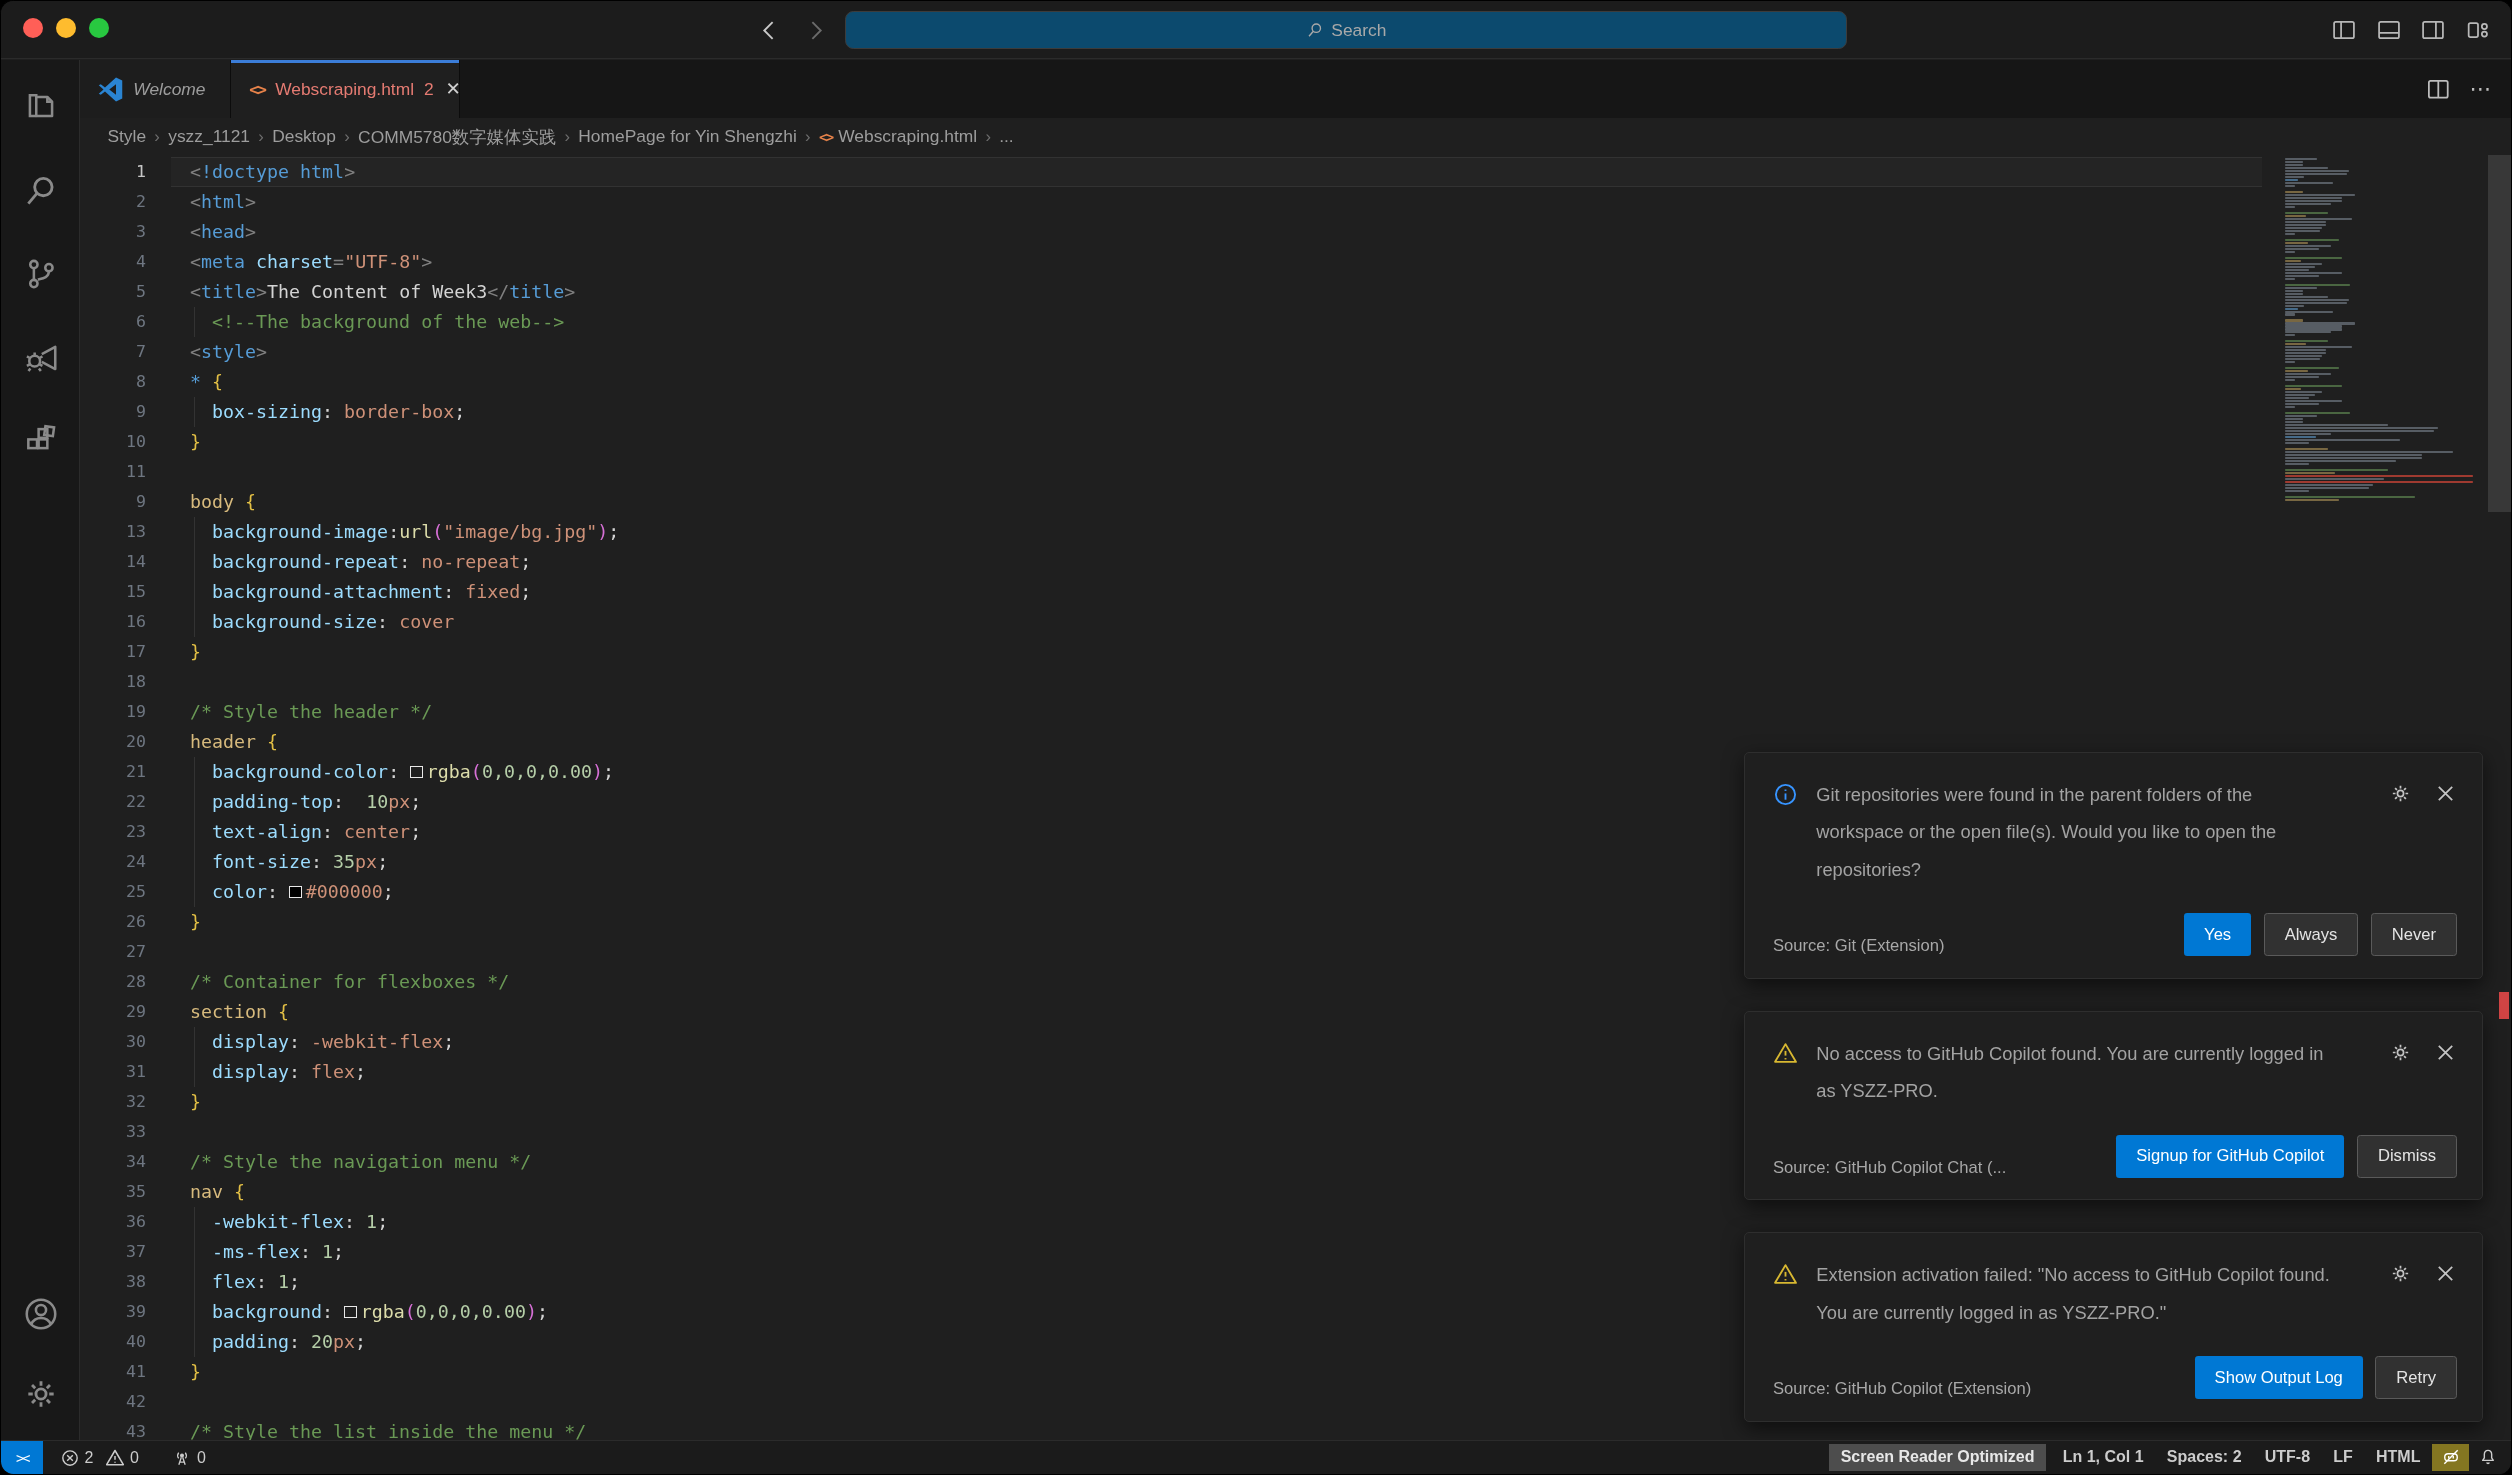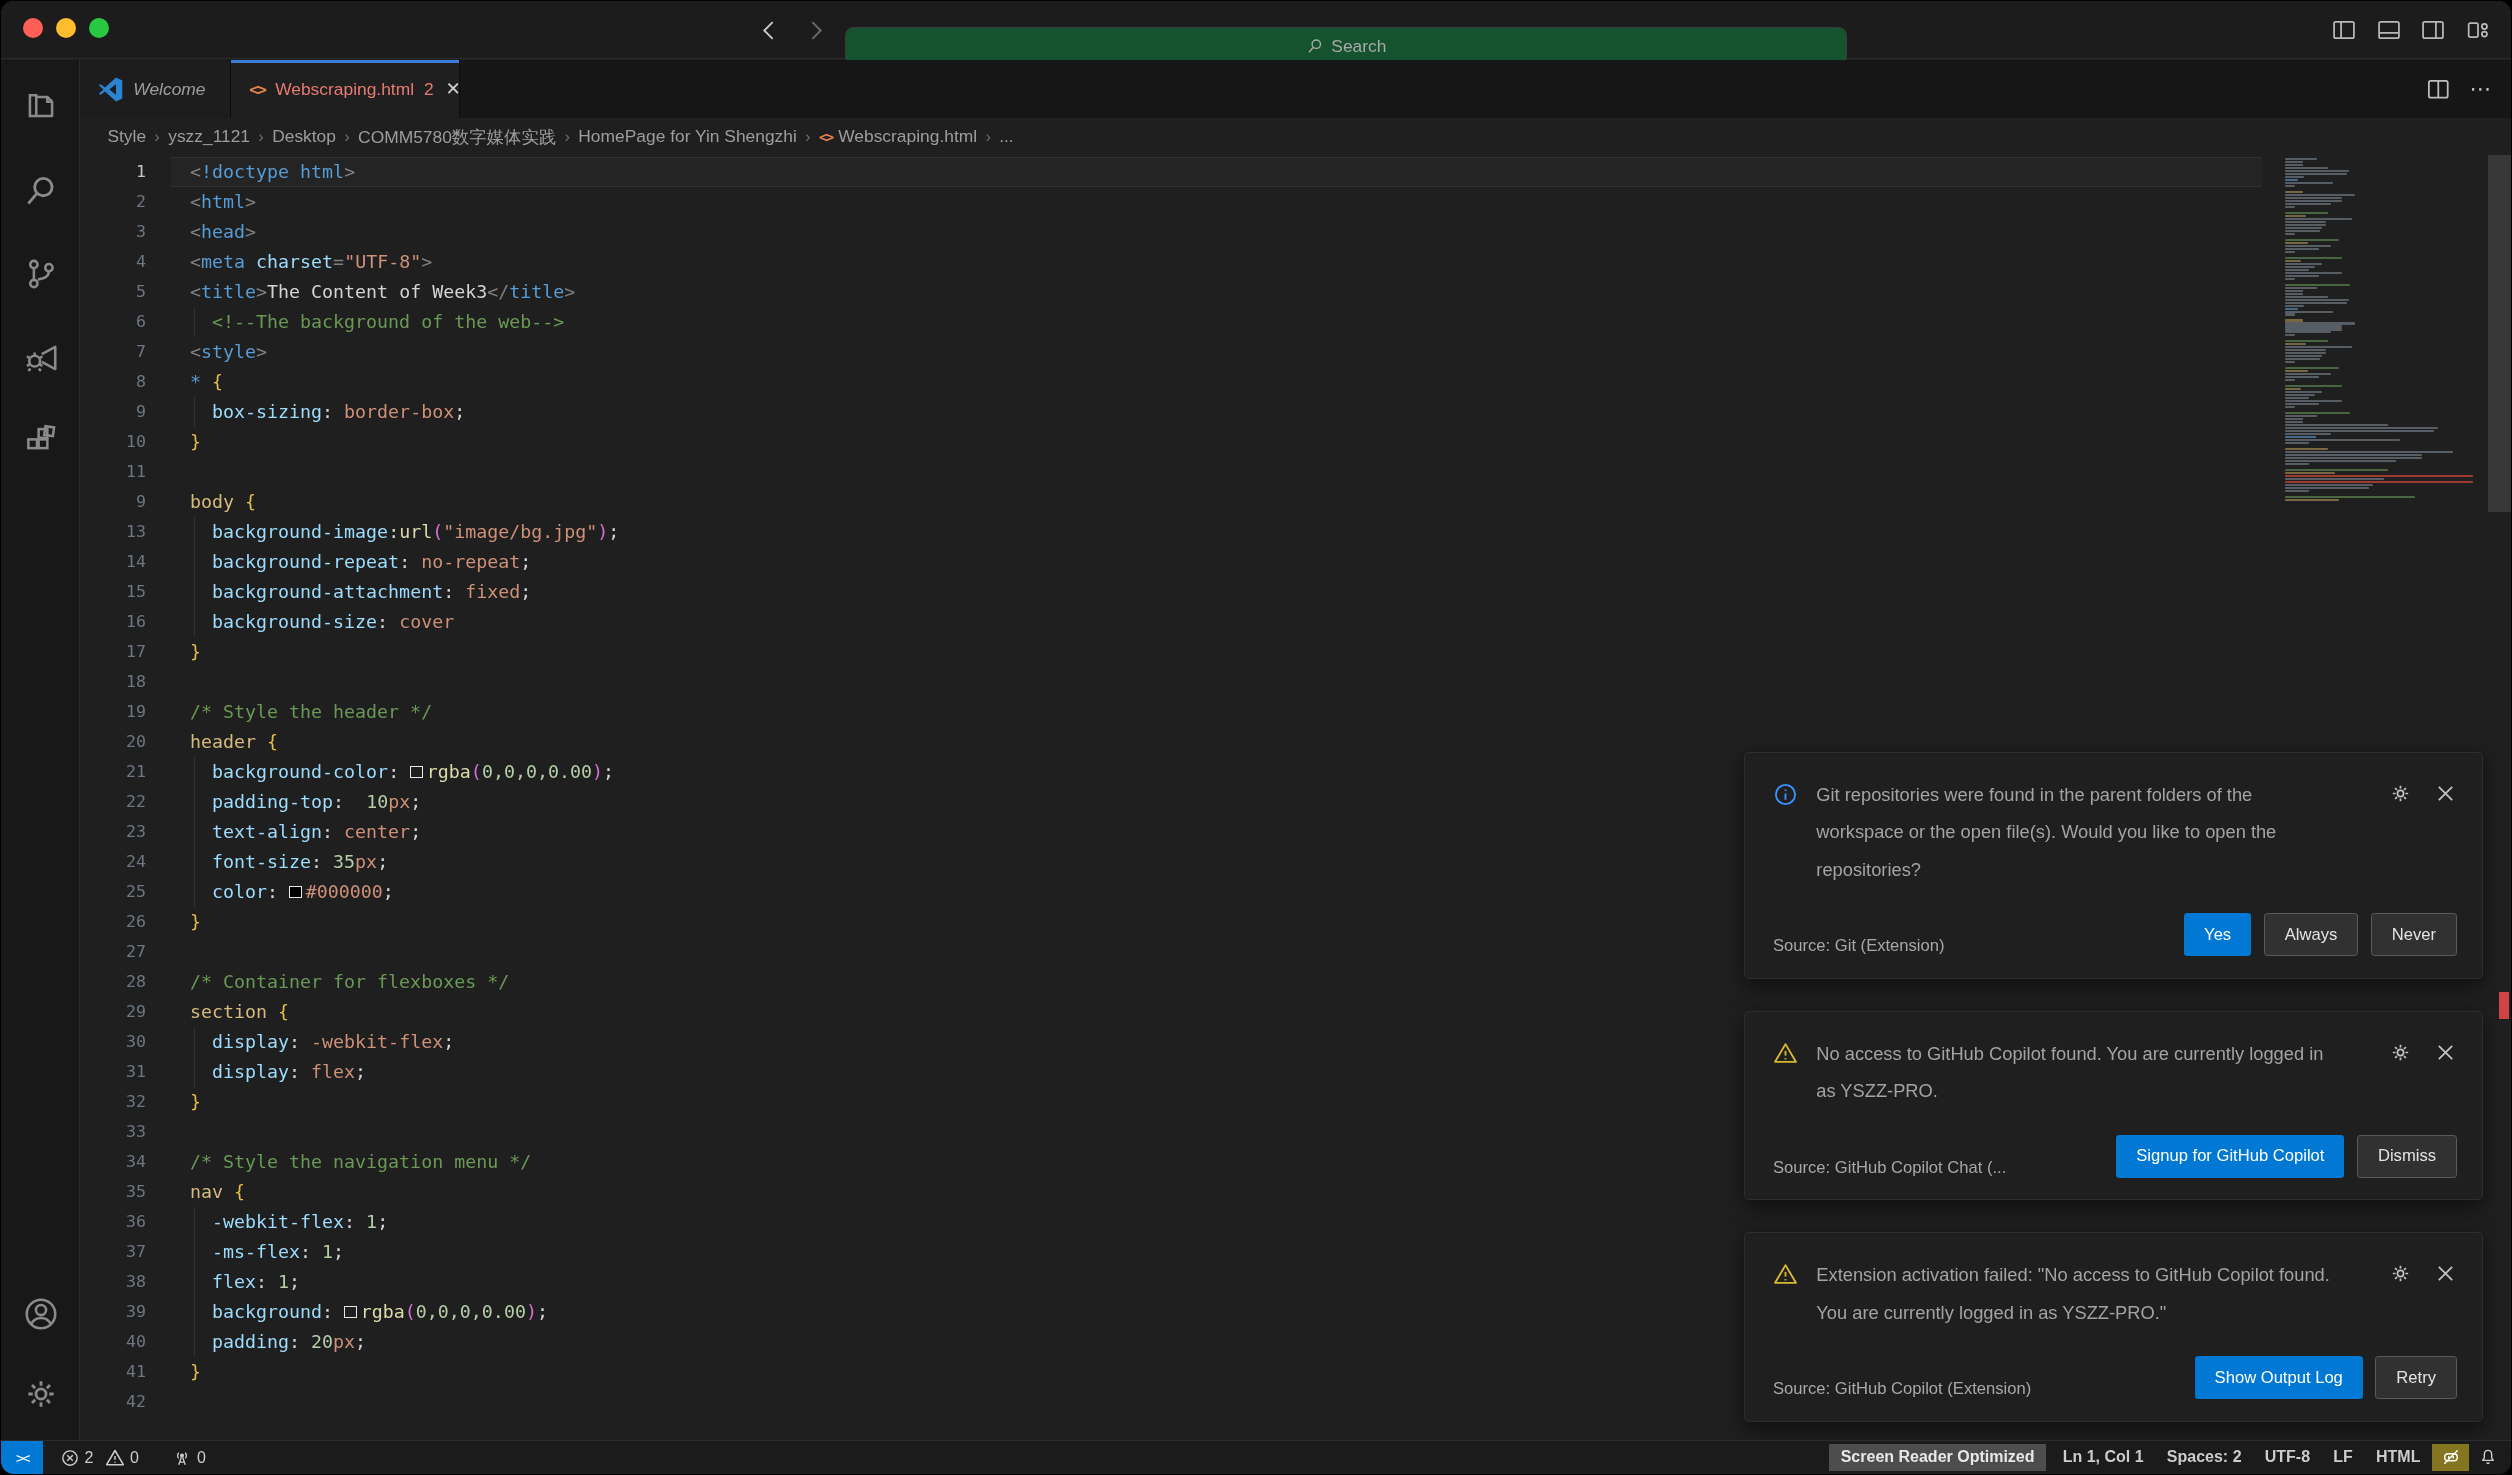--- a/index.html
+++ b/index.html
@@ -18,21 +18,21 @@
 
   
   #titlebar{position:absolute;left:0;top:0;right:0;height:58px;background:var(--c-titlebar_bg);border-bottom:0.8px solid #2b2b2b}
   .traffic{position:absolute;top:17.4px;width:20px;height:20px;border-radius:50%}
   #t-close{left:21.6px;background:var(--c-traffic_red)}
   #t-min{left:55px;background:var(--c-traffic_yellow)}
   #t-zoom{left:88px;background:var(--c-traffic_green)}
   .nav-arrow{position:absolute;top:12.5px;width:33px;height:33px;color:#c8c8c8;display:flex;align-items:center;justify-content:center}
   #nav-back{left:752px}
   #nav-fwd{left:798px;color:#6a6a6a}
-  #cmd-center{position:absolute;left:844px;top:26px;width:1002px;height:38px;background:#14532d;border:0.8px solid #3c3c3c;border-radius:8.3px;display:flex;align-items:center;justify-content:center;color:#a9a9a9;font-size:17.4px;gap:7.5px}
+  #cmd-center{position:absolute;left:844px;top:10px;width:1002px;height:38px;background:#0c4a6e;border:0.8px solid #3c3c3c;border-radius:8.3px;display:flex;align-items:center;justify-content:center;color:#a9a9a9;font-size:17.4px;gap:7.5px}
   #titlebar-right{position:absolute;right:16.6px;top:12.5px;display:flex;gap:11.6px;color:#b8b8b8}
   .tb-ico{width:33px;height:33px;display:flex;align-items:center;justify-content:center}
 
   
   #activitybar{position:absolute;left:0;top:59px;bottom:34px;width:79px;background:var(--c-shell_bg);border-right:0.8px solid #2b2b2b}
   .act-ico{position:absolute;left:0;width:79px;height:79px;display:flex;align-items:center;justify-content:center;color:#8a8a8a}
   .act-ico svg{width:38px;height:38px}
 
   
   #tabbar{position:absolute;left:79px;top:59px;right:0;height:58px;background:#161616;display:flex}
@@ -421,20 +421,21 @@
         <div class="code-line"><span class="ln">33</span><span class="code-text"></span></div>
         <div class="code-line"><span class="ln">34</span><span class="code-text"><span class="tk-com">/* Style the navigation menu */</span></span></div>
         <div class="code-line"><span class="ln">35</span><span class="code-text"><span class="tk-sel">nav</span><span class="tk-txt"> </span><span class="tk-b1">{</span></span></div>
         <div class="code-line"><span class="ln">36</span><span class="indent-guide"></span><span class="code-text"><span class="tk-txt">  </span><span class="tk-prop">-webkit-flex</span><span class="tk-txt">: </span><span class="tk-num">1</span><span class="tk-txt">;</span></span></div>
         <div class="code-line"><span class="ln">37</span><span class="indent-guide"></span><span class="code-text"><span class="tk-txt">  </span><span class="tk-prop">-ms-flex</span><span class="tk-txt">: </span><span class="tk-num">1</span><span class="tk-txt">;</span></span></div>
         <div class="code-line"><span class="ln">38</span><span class="indent-guide"></span><span class="code-text"><span class="tk-txt">  </span><span class="tk-prop">flex</span><span class="tk-txt">: </span><span class="tk-num">1</span><span class="tk-txt">;</span></span></div>
         <div class="code-line"><span class="ln">39</span><span class="indent-guide"></span><span class="code-text"><span class="tk-txt">  </span><span class="tk-prop">background</span><span class="tk-txt">: </span><span class="tk-sw"></span><span class="tk-fn">rgba</span><span class="tk-b2">(</span><span class="tk-num">0,0,0,0.00</span><span class="tk-b2">)</span><span class="tk-txt">;</span></span></div>
         <div class="code-line"><span class="ln">40</span><span class="indent-guide"></span><span class="code-text"><span class="tk-txt">  </span><span class="tk-prop">padding</span><span class="tk-txt">: </span><span class="tk-num">20</span><span class="tk-val">px</span><span class="tk-txt">;</span></span></div>
         <div class="code-line"><span class="ln">41</span><span class="code-text"><span class="tk-b1">}</span></span></div>
         <div class="code-line"><span class="ln">42</span><span class="code-text"></span></div>
+        <div class="code-line"><span class="ln">43</span><span class="code-text"><span class="tk-com">/* Style the list inside the menu */</span></span></div>
       </div>
     <div id="minimap">
         <div class="mm-row" style="width: 32px; background: rgb(91, 97, 104);"></div>
         <div class="mm-row" style="width: 18px; background: rgb(91, 97, 104);"></div>
         <div class="mm-row" style="width: 18px; background: rgb(91, 97, 104);"></div>
         <div class="mm-row" style="width: 43px; background: rgb(91, 97, 104);"></div>
         <div class="mm-row" style="width: 64px; background: rgb(91, 97, 104);"></div>
         <div class="mm-row" style="width: 62px; background: rgb(91, 97, 104);"></div>
         <div class="mm-row" style="width: 19.4px; background: rgb(91, 97, 104);"></div>
         <div class="mm-row" style="width: 13px; background: rgb(73, 112, 143);"></div>

